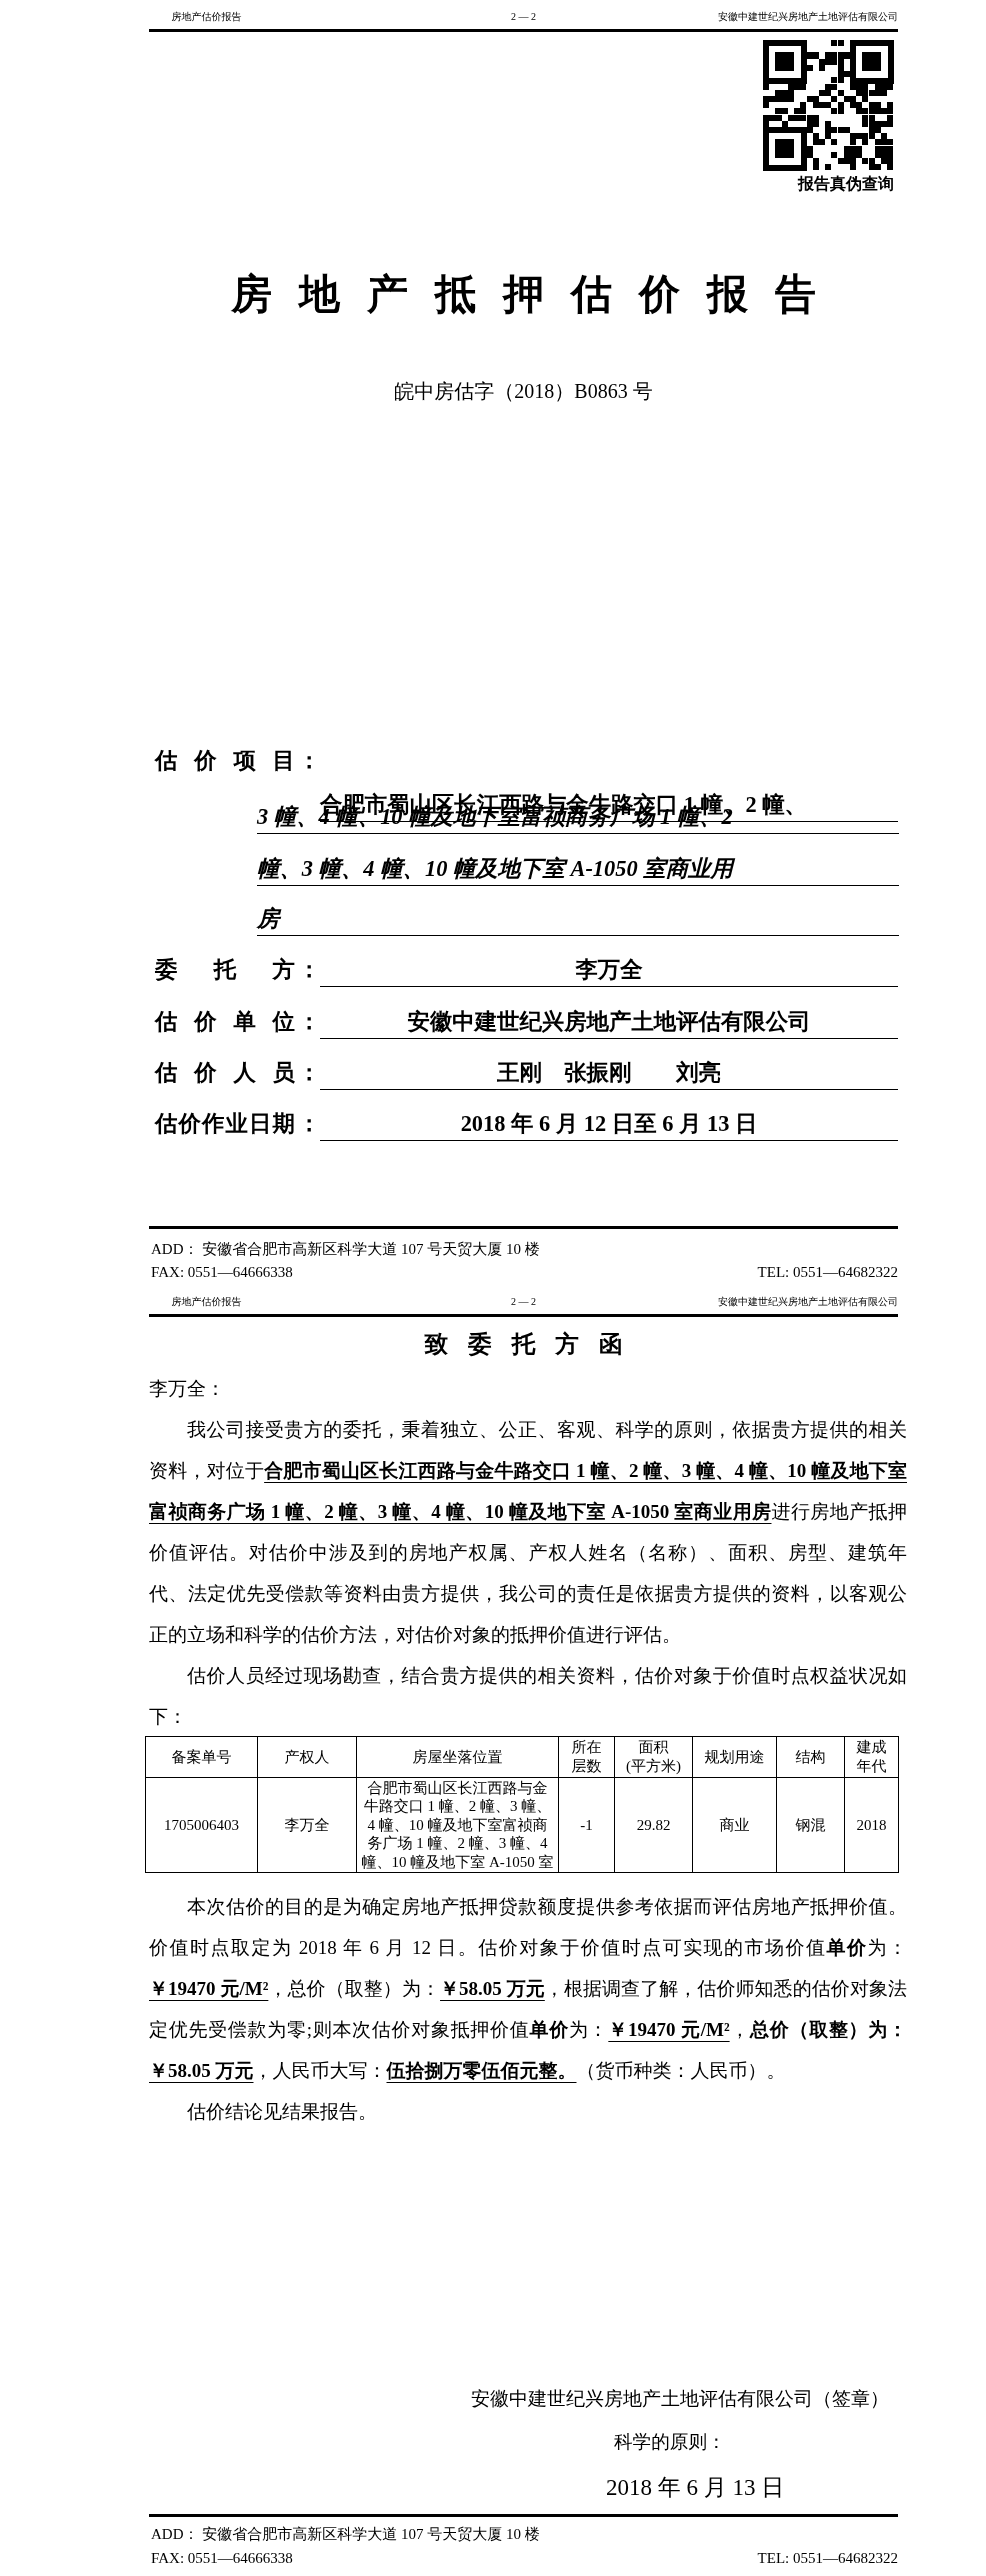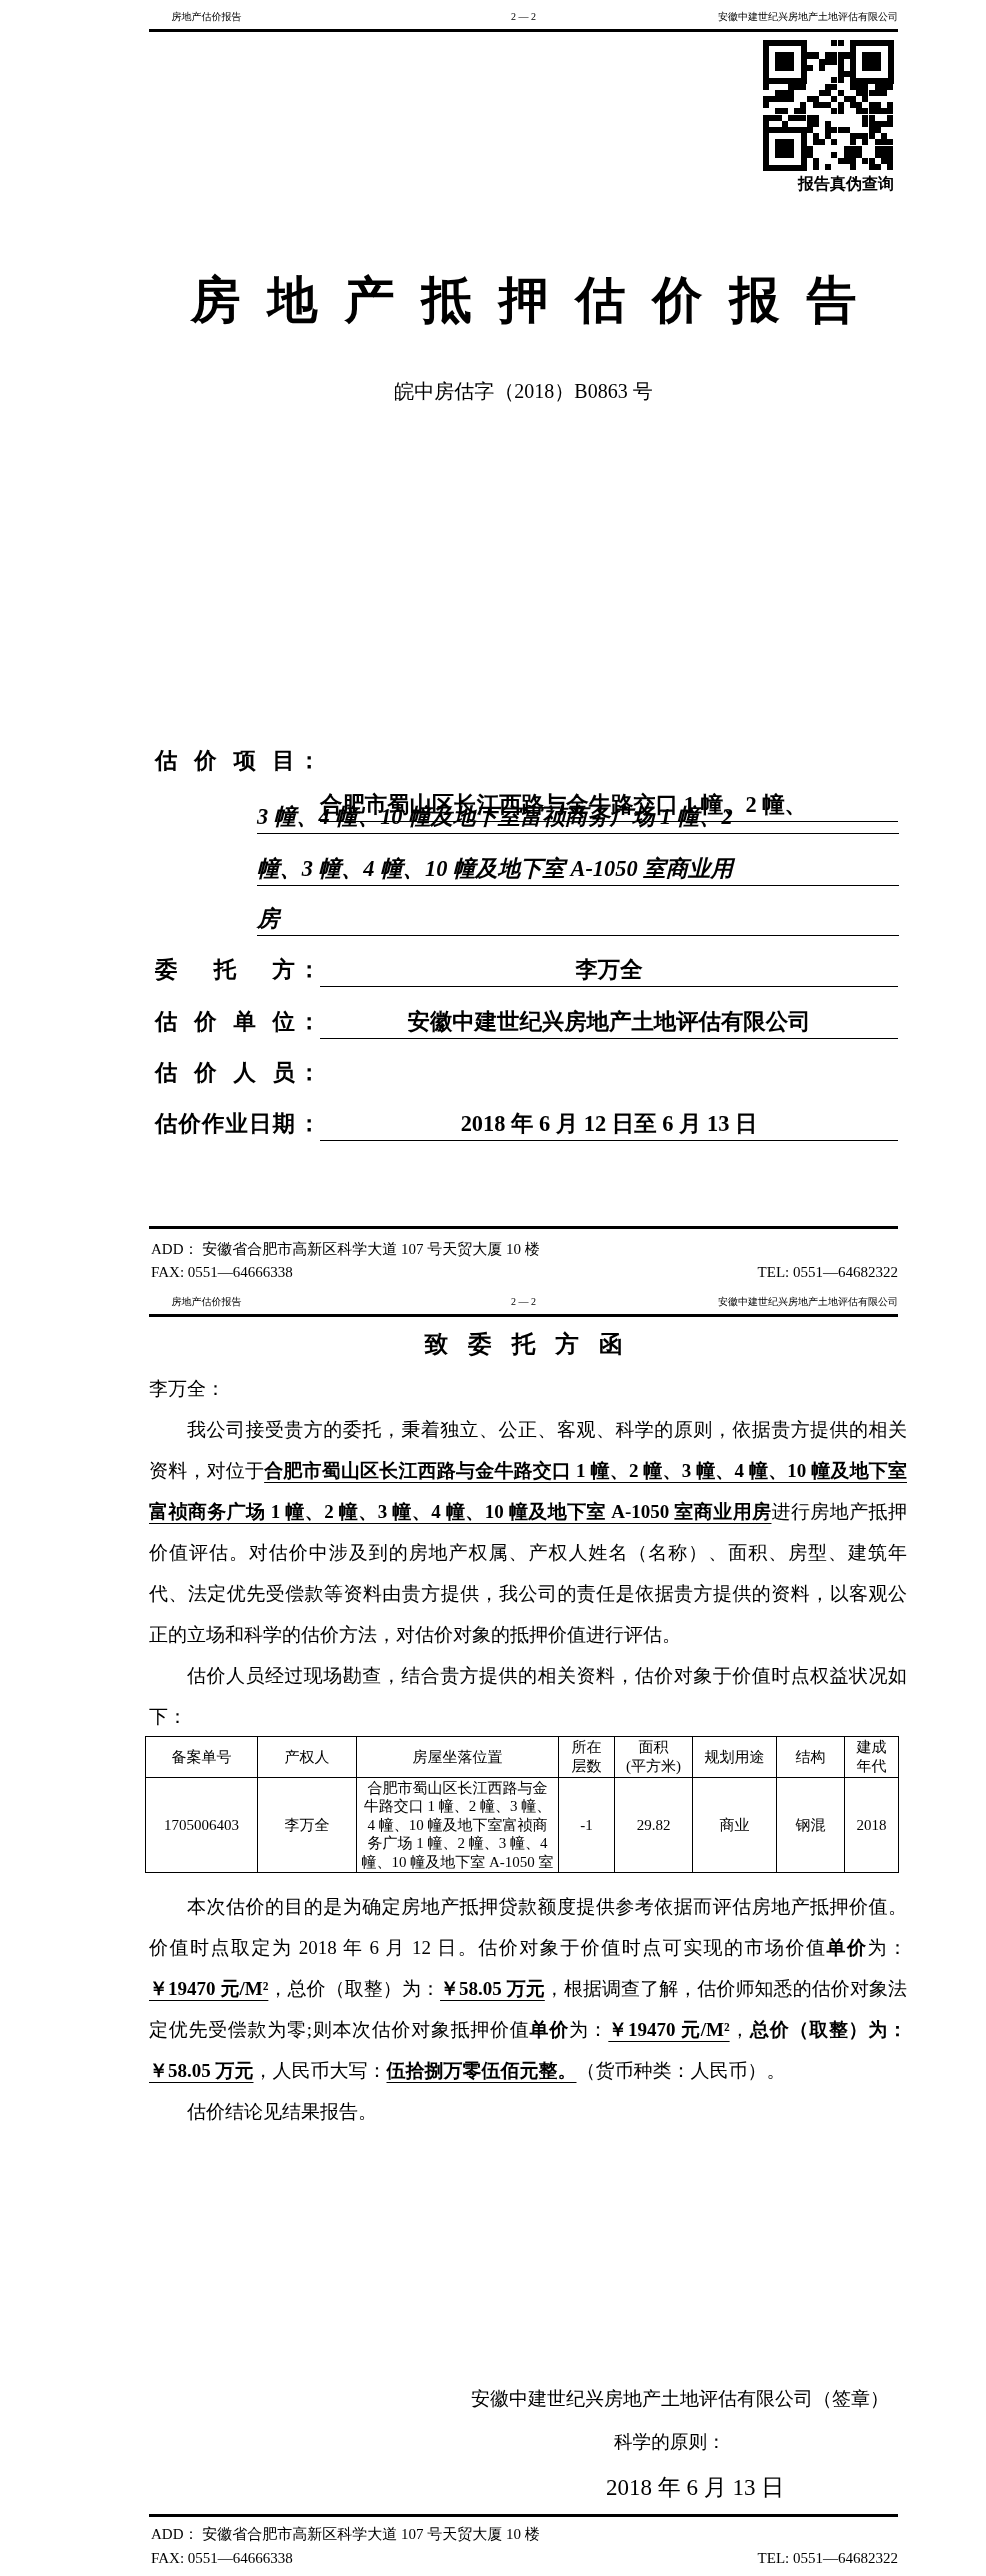--- a/index.html
+++ b/index.html
@@ -20,21 +20,21 @@
   
   .qr{position:absolute;left:763px;top:40px;width:131px;height:131px;background:#fff;}
   .qr i{position:absolute;width:6.2px;height:6.2px;background:#000;}
   .qr b{position:absolute;width:44px;height:44px;box-sizing:border-box;border:6.2px solid #000;}
   .qr b::after{content:"";position:absolute;left:6.2px;top:6.2px;width:18.6px;height:18.6px;background:#000;}
   .qr-caption{position:absolute;left:721px;top:174px;width:173px;text-align:right;
               font-size:16px;font-weight:bold;}
 
   
   .report-title{position:absolute;left:149px;top:267px;width:749px;text-align:center;}
-  .report-title span{font-size:50px;font-weight:bold;letter-spacing:27px;margin-right:-27px;white-space:nowrap;}
+  .report-title span{font-size:41px;font-weight:bold;letter-spacing:27px;margin-right:-27px;white-space:nowrap;}
   .doc-number{position:absolute;left:149px;top:378px;width:749px;text-align:center;font-size:20px;}
 
   
   .flabel{position:absolute;left:155px;width:140px;height:32px;line-height:32px;
           font-size:22.4px;font-weight:bold;text-align:justify;text-align-last:justify;}
   .fcolon{position:absolute;left:298px;height:32px;line-height:32px;font-size:22.4px;font-weight:bold;}
   .fval{position:absolute;left:320px;width:578px;height:32px;line-height:32px;font-size:22.4px;
         font-weight:bold;border-bottom:1.9px solid #000;text-align:center;white-space:nowrap;}
   .fval.start{text-align:left;margin-top:44px;}
   .fcont{position:absolute;left:257px;width:642px;height:32px;line-height:32px;font-size:22.4px;
@@ -244,20 +244,21 @@
   <span class="flabel" style="top:954px">委托方</span>
   <span class="fcolon" style="top:954px">：</span>
   <span class="fval" style="top:954px">李万全</span>
 
   <span class="flabel" style="top:1006px">估价单位</span>
   <span class="fcolon" style="top:1006px">：</span>
   <span class="fval" style="top:1006px">安徽中建世纪兴房地产土地评估有限公司</span>
 
   <span class="flabel" style="top:1057px">估价人员</span>
   <span class="fcolon" style="top:1057px">：</span>
+  <span class="fval" style="top:1057px">王刚　张振刚　　刘亮</span>
 
   <span class="flabel" style="top:1108px">估价作业日期</span>
   <span class="fcolon" style="top:1108px">：</span>
   <span class="fval" style="top:1108px">2018 年 6 月 12 日至 6 月 13 日</span>
 
   <div class="rule" style="top:1226px"></div>
   <div class="foot-add" style="top:1241px">ADD： 安徽省合肥市高新区科学大道 107 号天贸大厦 10 楼</div>
   <div class="foot-row" style="top:1264px">
     <span>FAX: 0551—64666338</span>
     <span>TEL: 0551—64682322</span>

